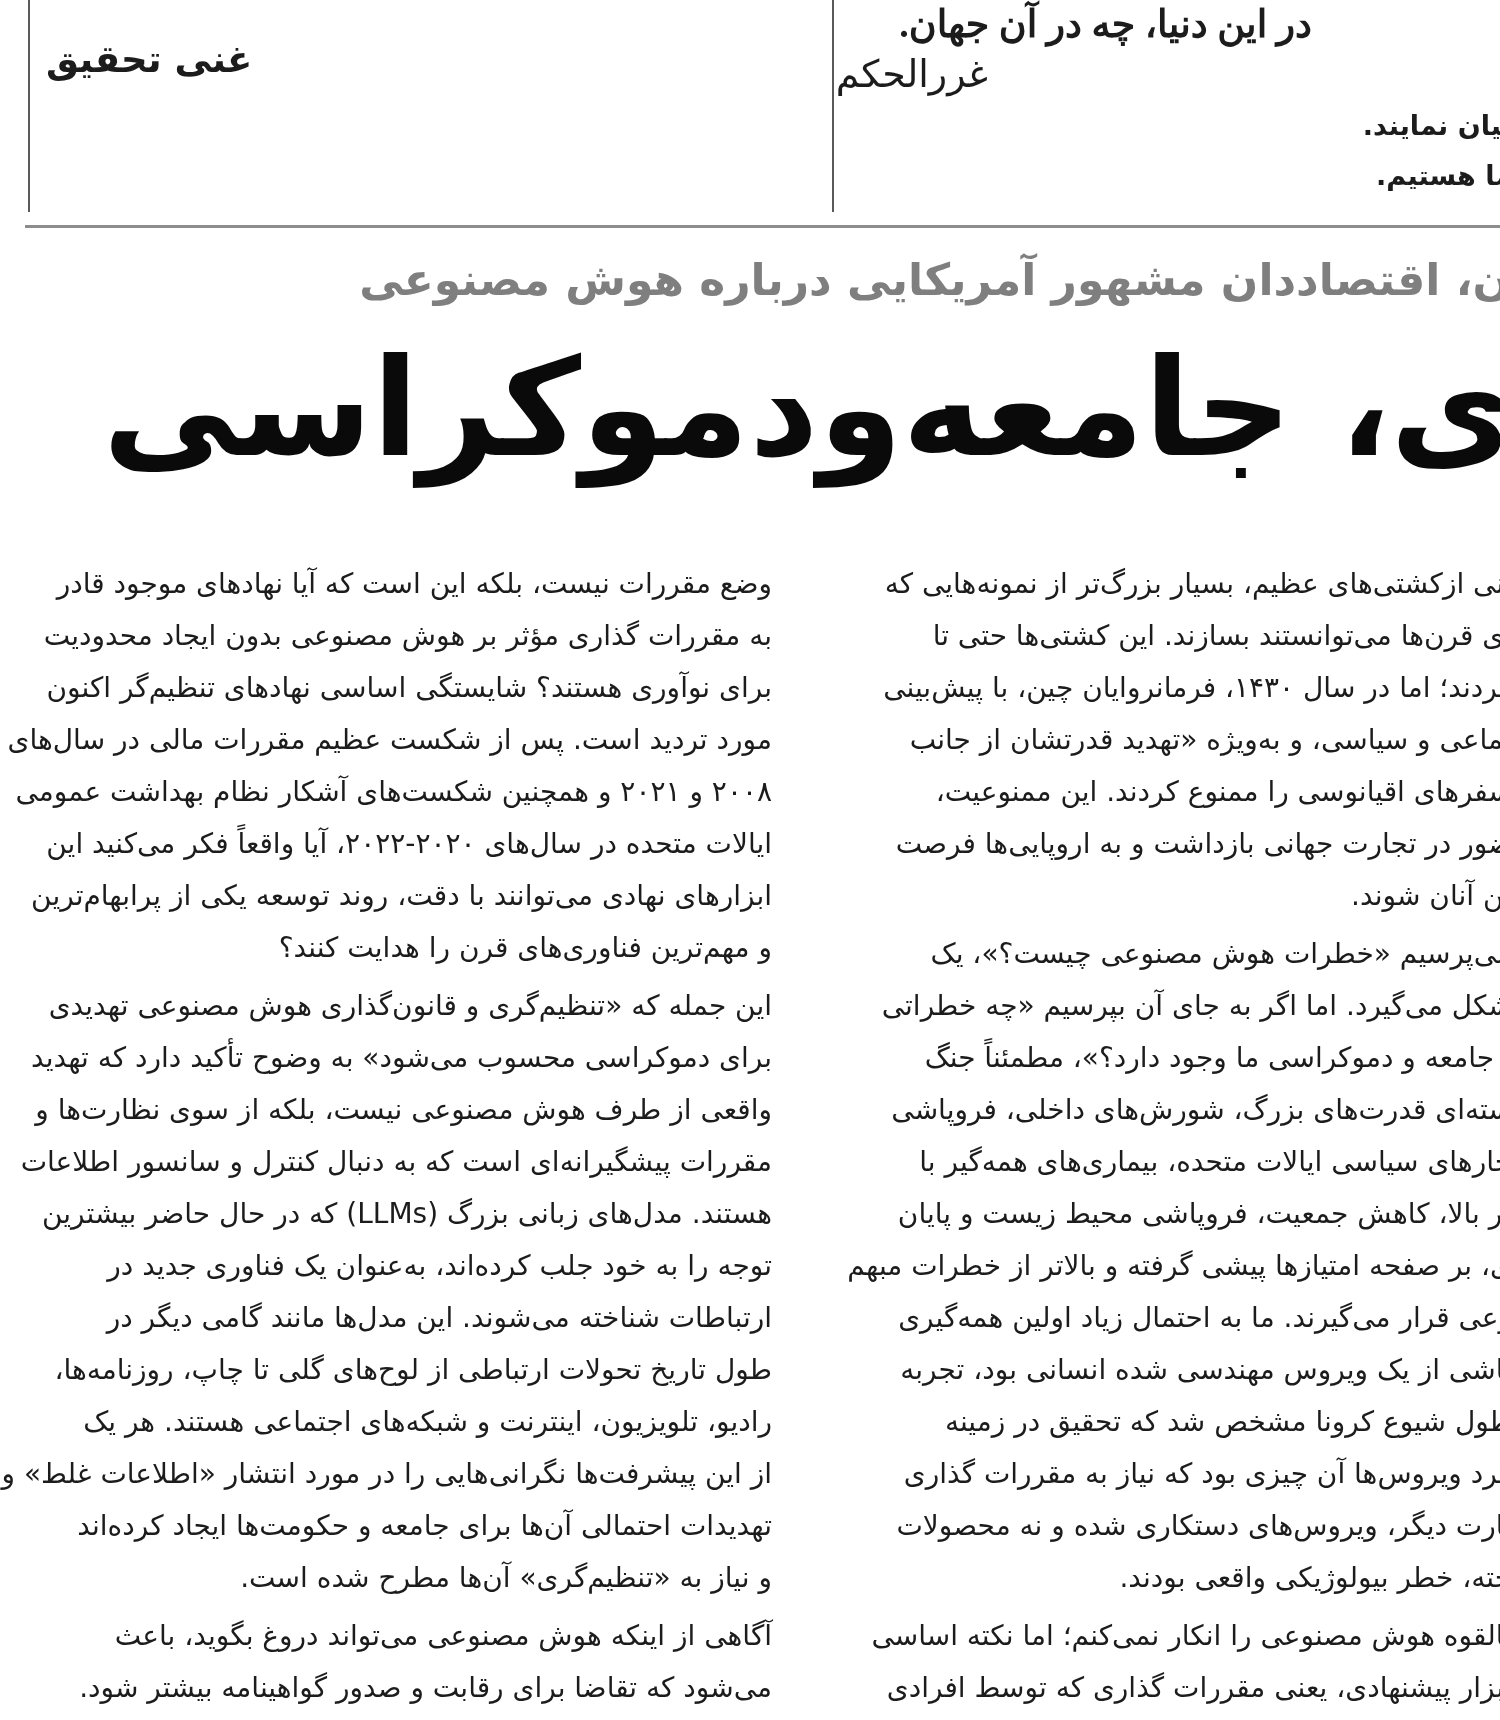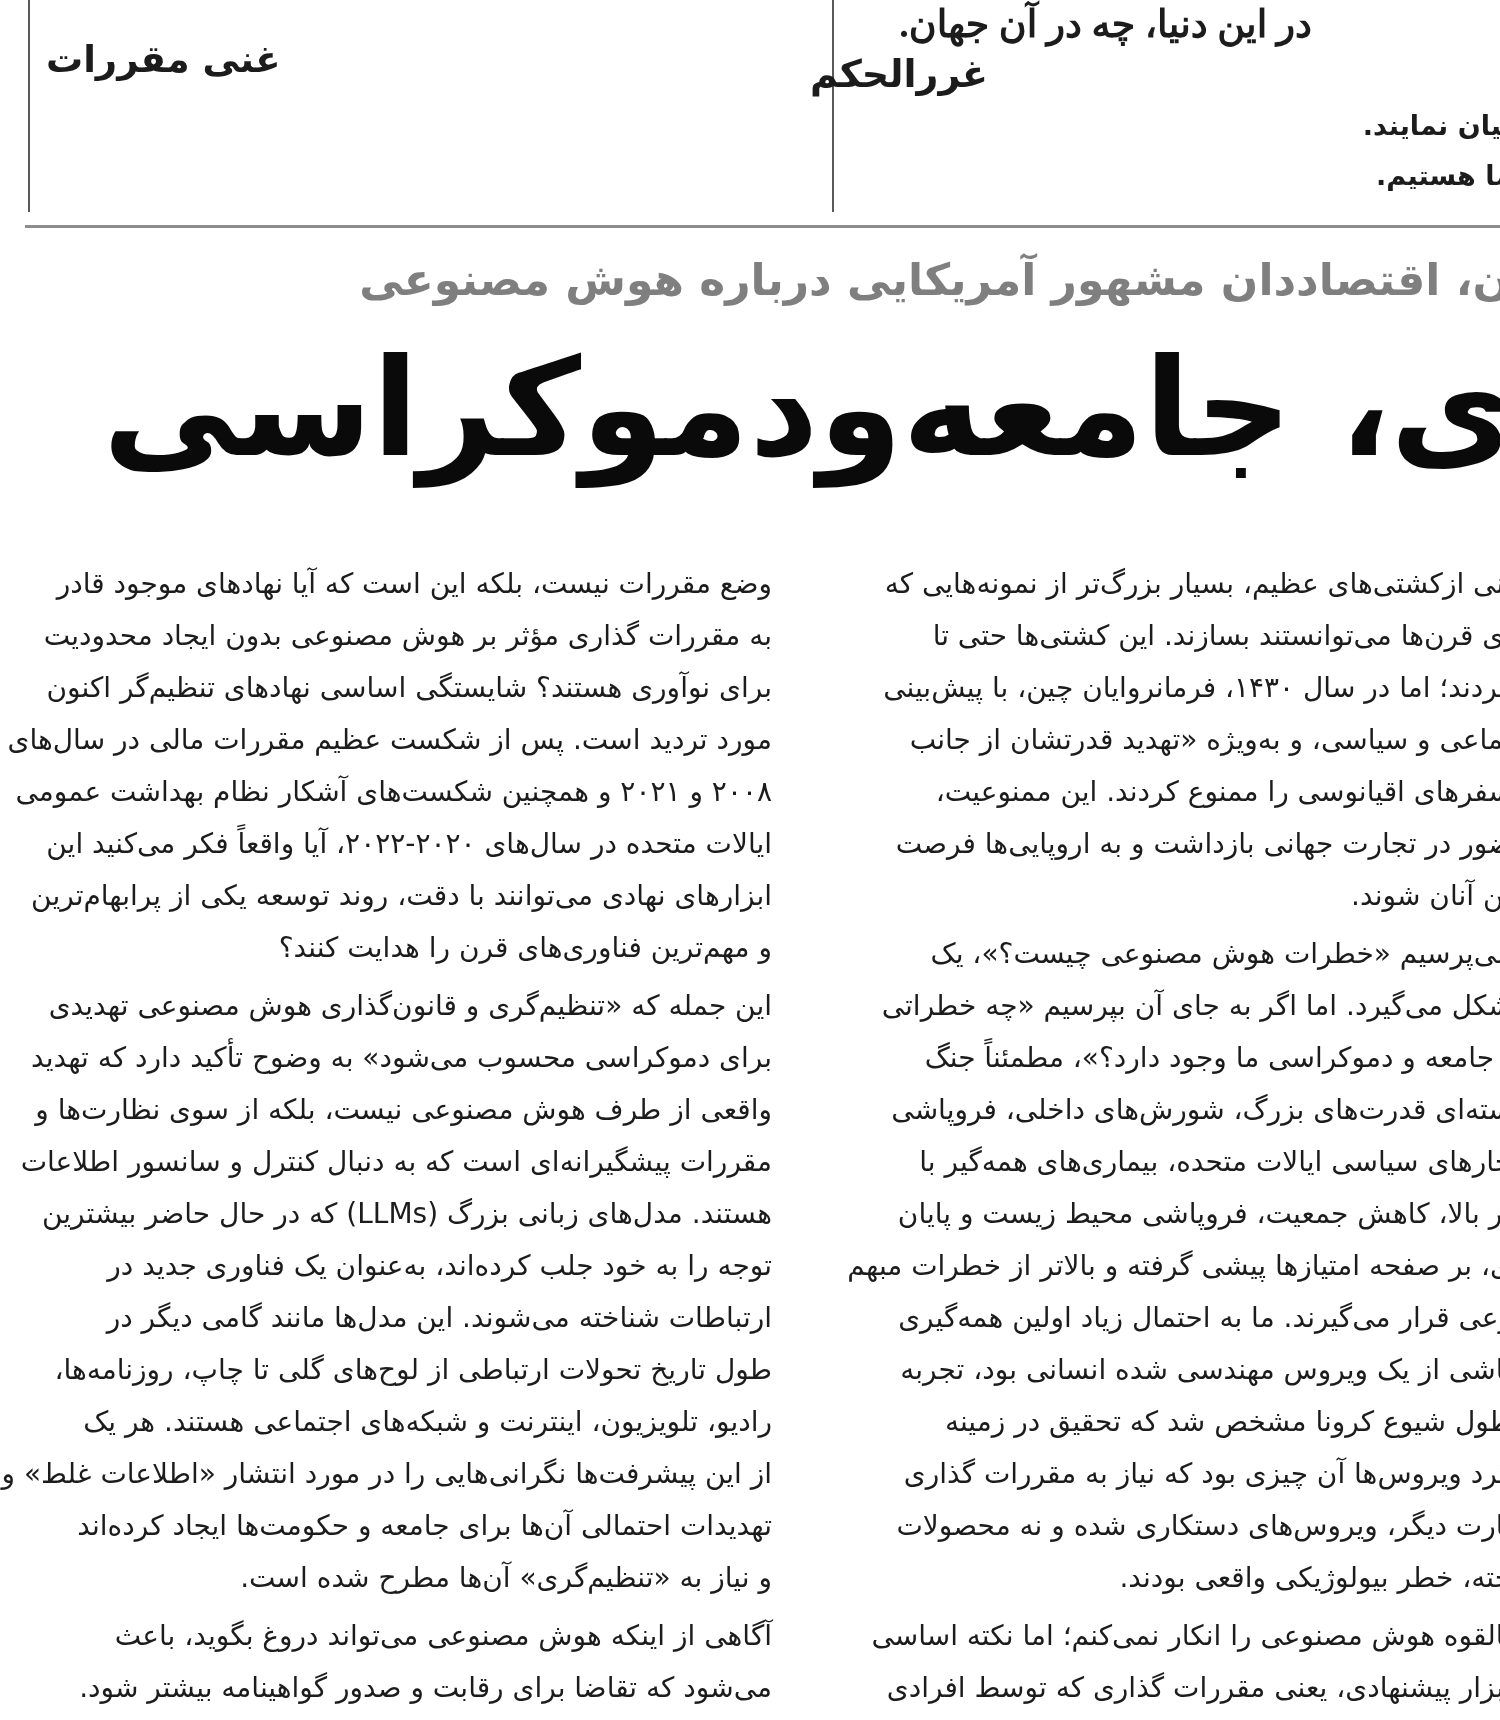--- a/index.html
+++ b/index.html
@@ -16,21 +16,21 @@
     color: #1c1c1c;
   }
   .abs { position: absolute; }
   .rtl { direction: rtl; unicode-bidi: plaintext; white-space: nowrap; }
 
   
   .vline { width: 2px; background: #5a5a5a; }
   .hrule { height: 3px; background: #8d8d8d; }
   .author       { top: 38px;  left: 46px;  font-size: 37px; font-weight: bold; }
   .quote        { top: 2px;   right: 188px; font-size: 38px; font-weight: bold; font-family: Liberation Serif, serif; }
-  .quote-src    { top: 52px;  right: 512px; font-size: 38px; font-weight: bold; }
+  .quote-src    { top: 52px;  right: 512px; font-size: 38px; font-weight: normal; }
   .frag1        { top: 110px; right: -12px; font-size: 27px; font-weight: bold; }
   .frag2        { top: 160px; right: -12px; font-size: 27px; font-weight: bold; }
 
   
   .kicker {
     top: 254px; right: -10px;
     font-size: 44px; font-weight: bold;
     color: #7f7f7f;
     letter-spacing: -1px;
   }
@@ -58,21 +58,21 @@
 </style>
 </head>
 <body>
 
 <div id="page">
 
   <div class="abs vline" style="left:28px;  top:0; height:212px;"></div>
   <div class="abs vline" style="left:832px; top:0; height:212px;"></div>
   <div class="abs hrule" style="left:25px;  top:225px; width:1475px;"></div>
 
-  <div class="abs rtl author">غنی مقررات</div>
+  <div class="abs rtl author">غنی تحقیق</div>
   <div class="abs rtl quote">در این دنیا، چه در آن جهان.</div>
   <div class="abs rtl quote-src">غررالحکم</div>
   <div class="abs rtl frag1">بیان نمایند.</div>
   <div class="abs rtl frag2">ما هستیم.</div>
 
   <div class="abs rtl kicker">ن، اقتصاددان مشهور آمریکایی درباره هوش مصنوعی</div>
   <div class="abs rtl headline">ی، جامعه‌ودموکراسی</div>
 
   <div class="col col-left">
       <div class="para">

